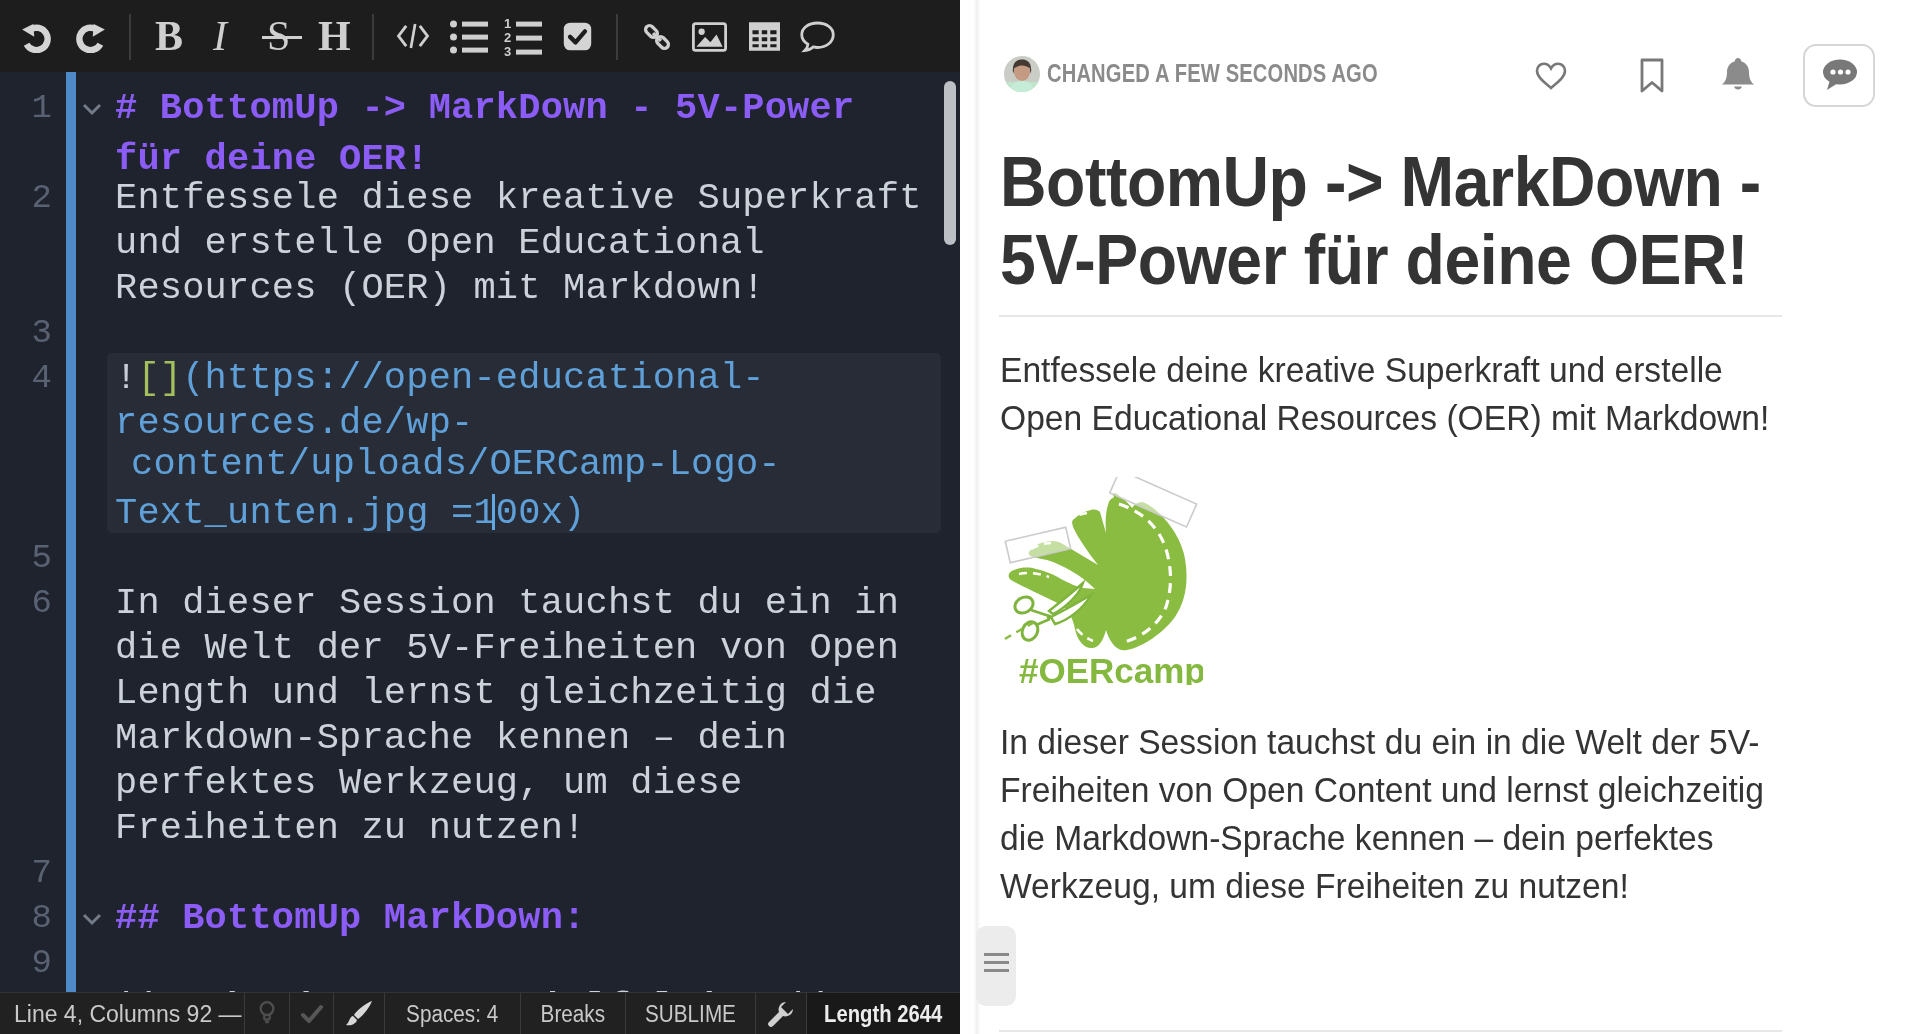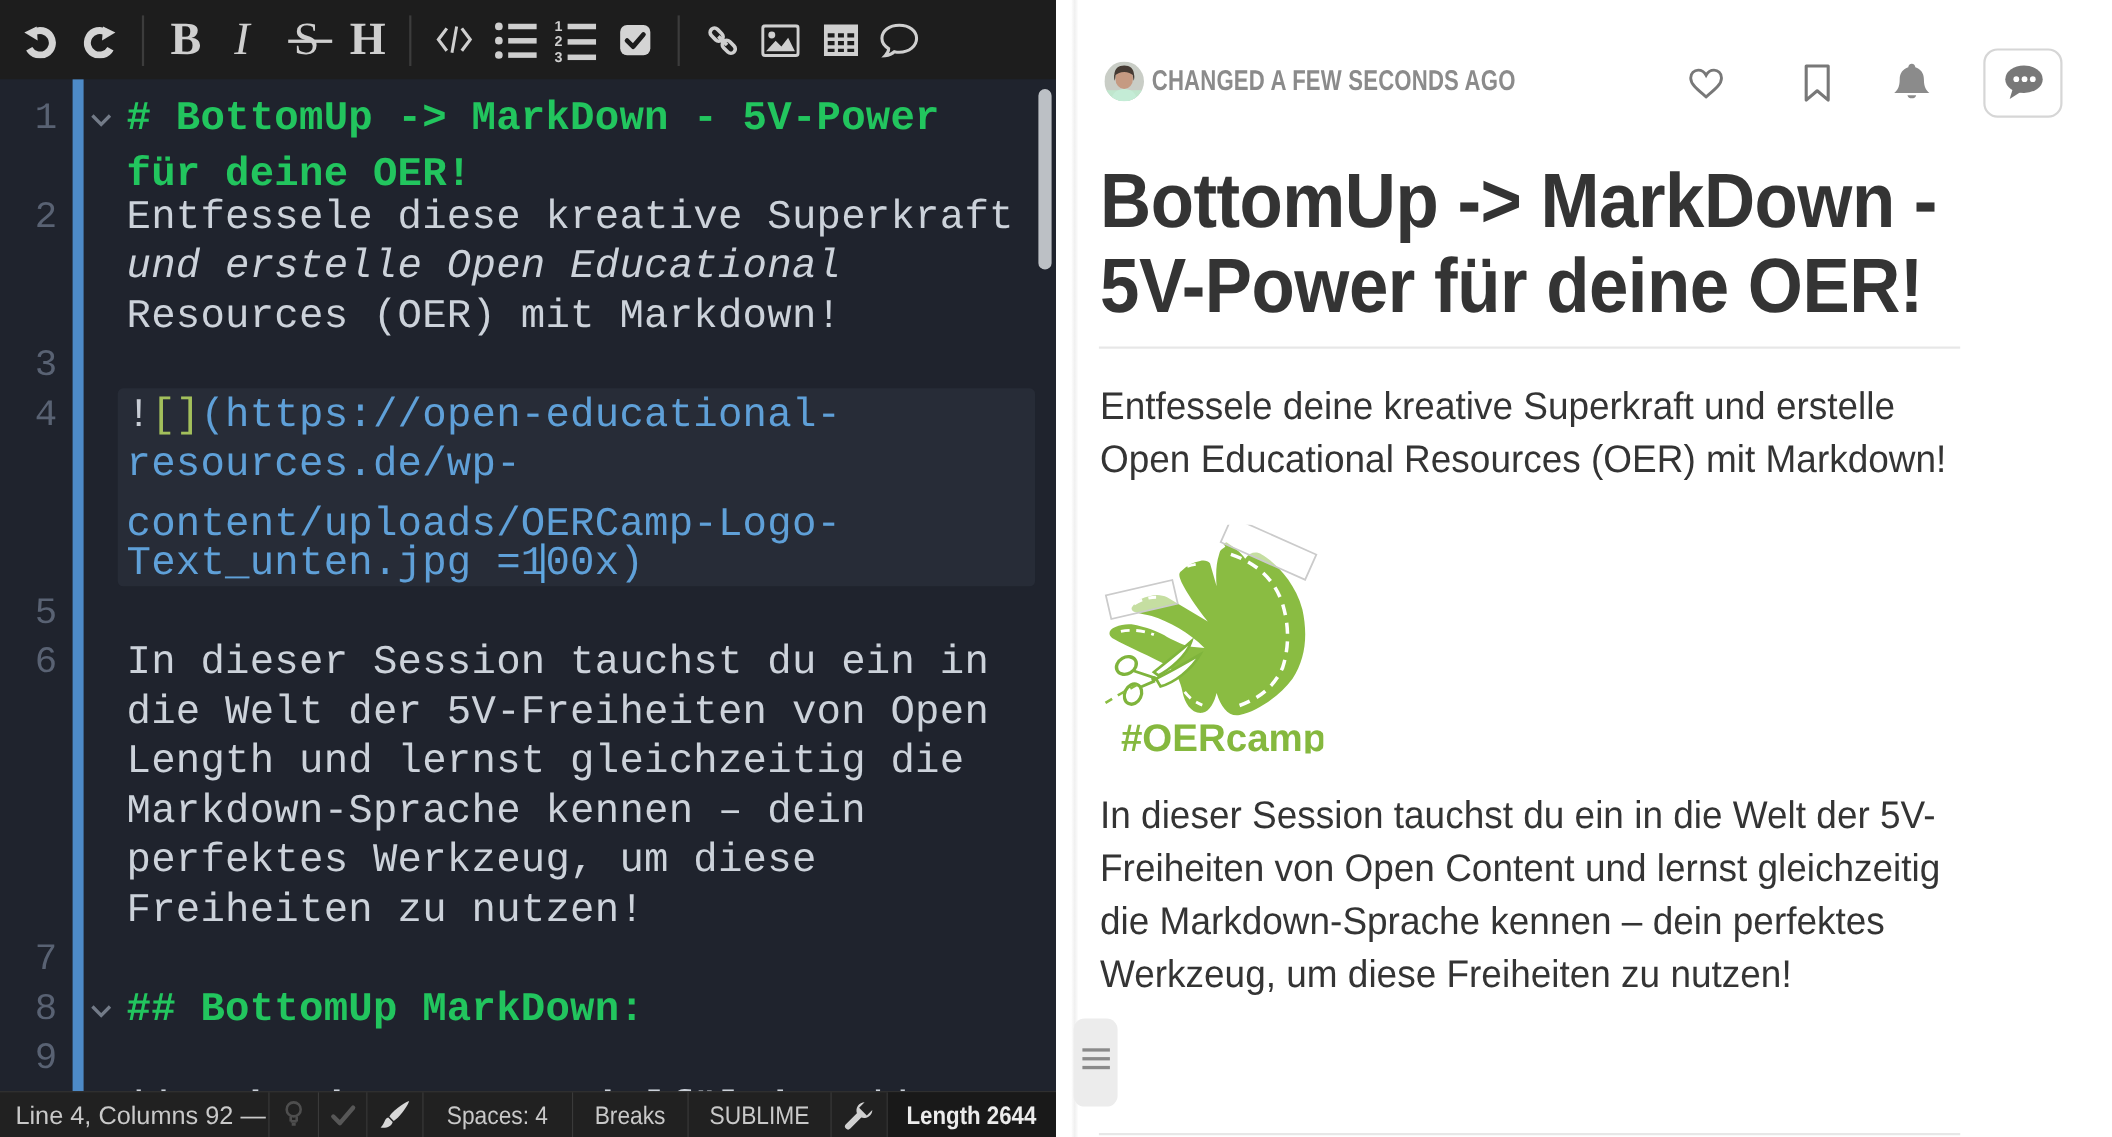--- a/index.html
+++ b/index.html
@@ -19,21 +19,21 @@
   #activeline { position:absolute; left:107px; top:280.5px; width:834px; height:180px;
                 background:#272c37; border-radius:5px; }
   #bluebar { position:absolute; left:66px; top:0; width:10px; height:920px;
              background:#4d8ac7; }
   .lnum { position:absolute; width:40px; text-align:right; left:12px;
           font-family:"Liberation Mono", monospace; font-size:34px; line-height:45px;
           color:#596273; }
   .crow { position:absolute; left:115px; white-space:pre;
           font-family:"Liberation Mono", monospace; font-size:37px; line-height:45px;
           color:#ccd2da; letter-spacing:0.2px; }
-  .org { color:#22c55e; font-weight:bold; }
+  .org { color:#8b5cf6; font-weight:bold; }
   .blu { color:#5fa0d8; }
   .grn { color:#a3c05c; }
   .gry { color:#c8cdd5; }
   .fold { position:absolute; left:80px; width:24px; color:#737b88; }
   #cursor { position:absolute; left:492px; top:422px; width:3px; height:36px; background:#5fa8e2; }
   #scrollthumb { position:absolute; left:944px; top:9px; width:12px; height:164px;
                  border-radius:6px; background:#bcc0c5; }
 
   #statusbar { position:absolute; left:0; top:992px; width:960px; height:42px;
                background:#212121; border-top:1px solid #333; z-index:31;
@@ -78,25 +78,25 @@
       <div class="lnum" style="top:463.5px;">5</div>
       <div class="lnum" style="top:508.5px;">6</div>
       <div class="lnum" style="top:778.5px;">7</div>
       <div class="lnum" style="top:823.5px;">8</div>
       <div class="lnum" style="top:868.5px;">9</div>
       <div class="lnum" style="top:913.5px;">10</div>
 
       <div class="crow org" style="top:13.5px;"># BottomUp -&gt; MarkDown - 5V-Power</div>
       <div class="crow org" style="top:65px;">für deine OER!</div>
       <div class="crow" style="top:103.5px;">Entfessele diese kreative Superkraft</div>
-      <div class="crow" style="top:148.5px;font-style:italic;">und erstelle Open Educational</div>
+      <div class="crow" style="top:148.5px;">und erstelle Open Educational</div>
       <div class="crow" style="top:193.5px;">Resources (OER) mit Markdown!</div>
       <div class="crow blu" style="top:328.5px;">resources.de/wp-</div>
       <div class="crow" style="top:283.5px;"><span class="gry">!</span><span class="grn">[]</span><span class="blu">(https://open-educational-</span></div>
-      <div class="crow blu" style="top:383px;">content/uploads/OERCamp-Logo-</div>
+      <div class="crow blu" style="top:370px;margin-left:16px;">content/uploads/OERCamp-Logo-</div>
       <div class="crow blu" style="top:418.5px;">Text_unten.jpg =100x)</div>
       <div class="crow" style="top:508.5px;">In dieser Session tauchst du ein in</div>
       <div class="crow" style="top:553.5px;">die Welt der 5V-Freiheiten von Open</div>
       <div class="crow" style="top:598.5px;">Length und lernst gleichzeitig die</div>
       <div class="crow" style="top:643.5px;">Markdown-Sprache kennen – dein</div>
       <div class="crow" style="top:688.5px;">perfektes Werkzeug, um diese</div>
       <div class="crow" style="top:733.5px;">Freiheiten zu nutzen!</div>
       <div class="crow org" style="top:823.5px;">## BottomUp MarkDown:</div>
       <div class="crow" style="top:913.5px;"><b>**Verbreiten &amp; Vervielfältigen**</b></div>
 

